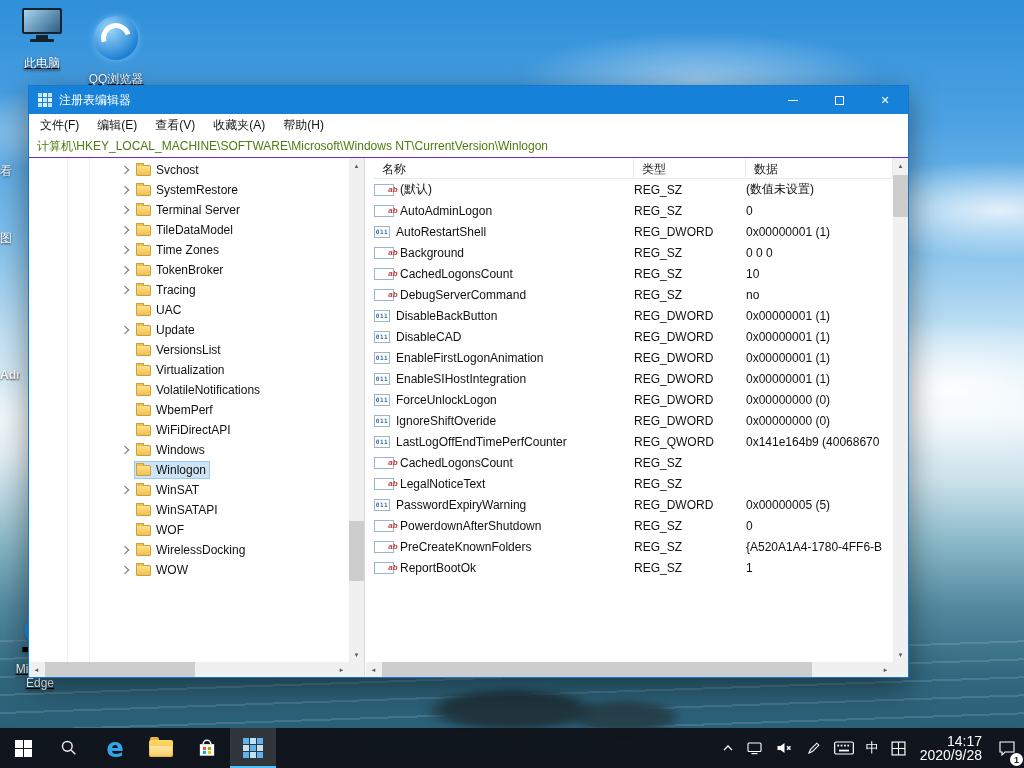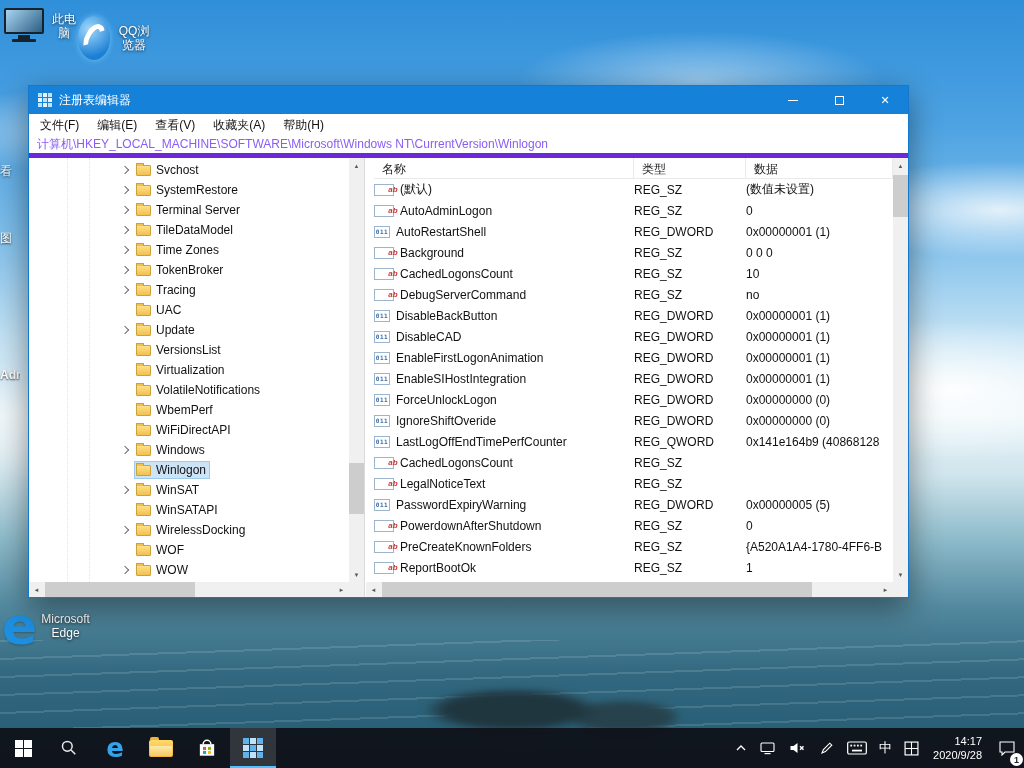--- a/index.html
+++ b/index.html
@@ -13,46 +13,46 @@
     radial-gradient(ellipse 260px 70px at 1000px 210px, rgba(255,255,255,.8), rgba(255,255,255,0) 70%),
     radial-gradient(ellipse 220px 60px at 80px 130px, rgba(255,255,255,.5), rgba(255,255,255,0) 70%),
     radial-gradient(ellipse 260px 70px at 700px 80px, rgba(255,255,255,.45), rgba(255,255,255,0) 70%);}
   .rocks{position:absolute;left:400px;top:668px;width:280px;height:70px;filter:blur(3px);
     background:radial-gradient(ellipse 120px 30px at 40% 60%, #20363f 0 55%, transparent 75%),
                radial-gradient(ellipse 80px 24px at 80% 70%, #27424d 0 55%, transparent 75%);}
   .foam{position:absolute;left:0;right:0;top:640px;height:110px;pointer-events:none;background-image:
     repeating-linear-gradient(178deg, rgba(255,255,255,.25) 0 2px, transparent 2px 18px);opacity:.5;}
 
   
-  .desk-icon{position:absolute;width:76px;display:flex;flex-direction:row;align-items:center;gap:4px;cursor:default;}
+  .desk-icon{position:absolute;width:76px;display:flex;flex-direction:column;align-items:center;gap:12px;cursor:default;text-decoration:underline;}
   .desk-label{color:#fff;font-size:12px;text-align:center;text-shadow:0 1px 3px rgba(0,0,0,.75);line-height:14px;}
   .pc-glyph{width:40px;height:36px;position:relative;}
   .pc-screen{width:40px;height:26px;background:linear-gradient(135deg,#a8d4ef,#2c5f86);border:2px solid #16222c;border-radius:2px;}
   .pc-stand{width:12px;height:4px;background:#16222c;margin:1px auto 0;}
   .pc-base{width:24px;height:3px;background:#16222c;margin:0 auto;border-radius:1px;}
   .qq-glyph{width:44px;height:44px;border-radius:50%;position:relative;background:radial-gradient(circle at 35% 30%, #9fd8fa, #1b7fd4 75%);box-shadow:0 0 6px rgba(120,200,255,.8);}
   .qq-glyph::before{content:"";position:absolute;inset:7px;border:5px solid transparent;border-top-color:#fff;border-left-color:#fff;border-radius:50%;transform:rotate(28deg);}
   .edge-glyph{font-size:52px;font-weight:bold;color:#1e8fe0;line-height:48px;text-shadow:0 1px 2px rgba(0,0,0,.25);font-family:"DejaVu Sans",sans-serif;}
   .edge-frag{position:absolute;left:0;color:#fff;font-size:12px;text-shadow:0 1px 2px rgba(0,0,0,.7);width:20px;overflow:hidden;white-space:nowrap;}
 
   
-  .window{position:absolute;left:28px;top:85px;width:881px;height:513px;background:#fff;border:1px solid #1478cf;box-shadow:0 10px 30px rgba(0,0,0,.45);}
+  .window{position:absolute;left:28px;top:85px;width:881px;height:593px;background:#fff;border:1px solid #1478cf;box-shadow:0 10px 30px rgba(0,0,0,.45);}
   .titlebar{position:absolute;left:0;top:0;right:0;height:28px;background:#1581d9;display:flex;align-items:center;color:#fff;font-size:12px;}
   .titlebar .app-ic{margin:0 7px 0 9px;}
   .reg-glyph{display:grid;grid-template-columns:repeat(3,4px);grid-template-rows:repeat(3,4px);gap:1px;}
   .reg-glyph span{background:#bfe3fa;}
   .reg-glyph span:nth-child(2n){background:#e9f5fd;}
   .win-controls{margin-left:auto;display:flex;height:100%;}
   .cap-btn{width:46px;height:100%;display:flex;align-items:center;justify-content:center;color:#fff;font-size:11px;}
   .glyph-min{width:10px;height:1px;background:#fff;display:block;}
   .glyph-max{width:9px;height:9px;border:1px solid #fff;display:block;}
 
   .menubar{position:absolute;left:0;top:28px;right:0;height:22px;background:#fff;display:flex;align-items:center;font-size:12px;color:#111;padding-left:2px;}
   .menu-item{padding:3px 9px;}
-  .addressbar{position:absolute;left:0;top:50px;right:0;height:22px;background:#fff;border-bottom:5px solid #6d28d9;display:flex;align-items:center;font-size:12px;color:#8b5cf6;padding:0 8px;white-space:nowrap;overflow:hidden;}
+  .addressbar{position:absolute;left:0;top:50px;right:0;height:22px;background:#fff;border-bottom:1px solid #6d28d9;display:flex;align-items:center;font-size:12px;color:#4d7c0f;padding:0 8px;white-space:nowrap;overflow:hidden;}
 
   .main{position:absolute;left:0;top:72px;right:0;bottom:0;background:#fff;}
   .tree-pane{position:absolute;left:0;top:0;bottom:0;width:336px;border-right:1px solid #d9d9d9;background:#fff;}
   .guide{position:absolute;top:0;bottom:15px;width:0;border-left:1px dotted #e4e4e4;}
   .tree-items{position:absolute;left:0;top:2px;right:15px;bottom:15px;overflow:hidden;}
   .tree-row{display:flex;align-items:center;height:20px;padding-left:92px;font-size:12px;color:#111;white-space:nowrap;}
   .chev{width:10px;height:10px;margin-right:3px;position:relative;flex:none;}
   .chev::before{content:"";position:absolute;left:1px;top:2px;width:5px;height:5px;border-right:1px solid #6d6d6d;border-bottom:1px solid #6d6d6d;transform:rotate(-45deg);}
   .chev.hidden::before{display:none;}
   .selwrap{display:flex;align-items:center;padding:1px 3px 1px 1px;border:1px solid transparent;}
@@ -95,21 +95,21 @@
   .tb-e{font-size:26px;font-weight:bold;color:#35a3e8;line-height:26px;font-family:"DejaVu Sans",sans-serif;}
   .tb-folder{width:24px;height:17px;background:linear-gradient(#ffd96b,#f0b43c);border-radius:2px;position:relative;}
   .tb-folder::before{content:"";position:absolute;top:-3px;left:1px;width:9px;height:3px;background:#f0b43c;border-radius:2px 2px 0 0;}
   .tb-folder::after{content:"";position:absolute;left:1px;right:1px;bottom:1px;height:10px;background:linear-gradient(#fde9a8,#f7cc64);border-radius:1px;}
   .reg-glyph.tb span{width:6px;height:6px;}
   .reg-glyph.tb{grid-template-columns:repeat(3,6px);grid-template-rows:repeat(3,6px);}
   .reg-glyph.tb span{background:#5fb2ec;}
   .reg-glyph.tb span:nth-child(2n){background:#bfe3fa;}
   .tb-tray{margin-left:auto;display:flex;align-items:stretch;}
   .tray-btn{display:flex;align-items:center;justify-content:center;padding:0 6px;font-size:13px;position:relative;}
-  .clock{display:flex;flex-direction:column;align-items:flex-end;justify-content:center;font-size:11px;line-height:14px;padding:0 8px;}
+  .clock{display:flex;flex-direction:column;align-items:flex-end;justify-content:center;font-size:14px;line-height:14px;padding:0 8px;}
   .badge{position:absolute;right:1px;bottom:2px;width:13px;height:13px;border-radius:50%;background:#fff;color:#16202a;font-size:9px;display:flex;align-items:center;justify-content:center;font-weight:bold;}
 </style>
 </head>
 <body>
 
 <div class="desktop">
   <div class="clouds"></div>
   <div class="foam"></div>
   <div class="rocks"></div>
 
@@ -295,31 +295,31 @@
               </span>
             </div>
             <div class="tree-row">
               <span class="chev hidden"></span>
               <span class="selwrap">
                 <span class="folder"></span>
                 <span class="tlabel">WinSATAPI</span>
               </span>
             </div>
             <div class="tree-row">
+              <span class="chev hidden"></span>
+              <span class="selwrap">
+                <span class="folder"></span>
+                <span class="tlabel">WOF</span>
+              </span>
+            </div>
+            <div class="tree-row">
               <span class="chev"></span>
               <span class="selwrap">
                 <span class="folder"></span>
                 <span class="tlabel">WirelessDocking</span>
-              </span>
-            </div>
-            <div class="tree-row">
-              <span class="chev hidden"></span>
-              <span class="selwrap">
-                <span class="folder"></span>
-                <span class="tlabel">WOF</span>
               </span>
             </div>
             <div class="tree-row">
               <span class="chev"></span>
               <span class="selwrap">
                 <span class="folder"></span>
                 <span class="tlabel">WOW</span>
               </span>
             </div>
           </div>
@@ -440,21 +440,21 @@
               </div>
               <div class="lcell c-type">REG_DWORD</div>
               <div class="lcell c-data">0x00000000 (0)</div>
             </div>
             <div class="lrow">
               <div class="lcell c-name">
                 <span class="vicon dword">011</span>
                 <span>LastLogOffEndTimePerfCounter</span>
               </div>
               <div class="lcell c-type">REG_QWORD</div>
-              <div class="lcell c-data">0x141e164b9 (40868128</div>
+              <div class="lcell c-data">0x141e164b9 (40068670</div>
             </div>
             <div class="lrow">
               <div class="lcell c-name">
                 <span class="vicon sz">ab</span>
                 <span>CachedLogonsCount</span>
               </div>
               <div class="lcell c-type">REG_SZ</div>
               <div class="lcell c-data"></div>
             </div>
             <div class="lrow">

